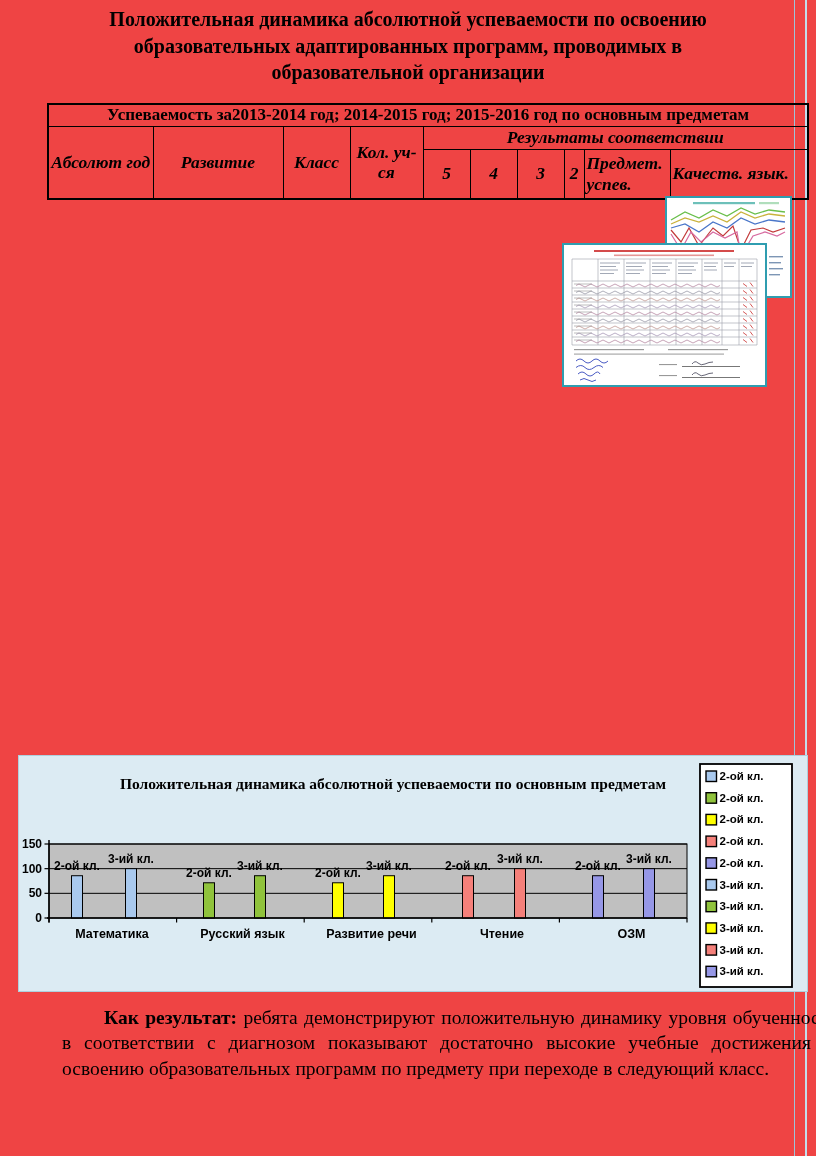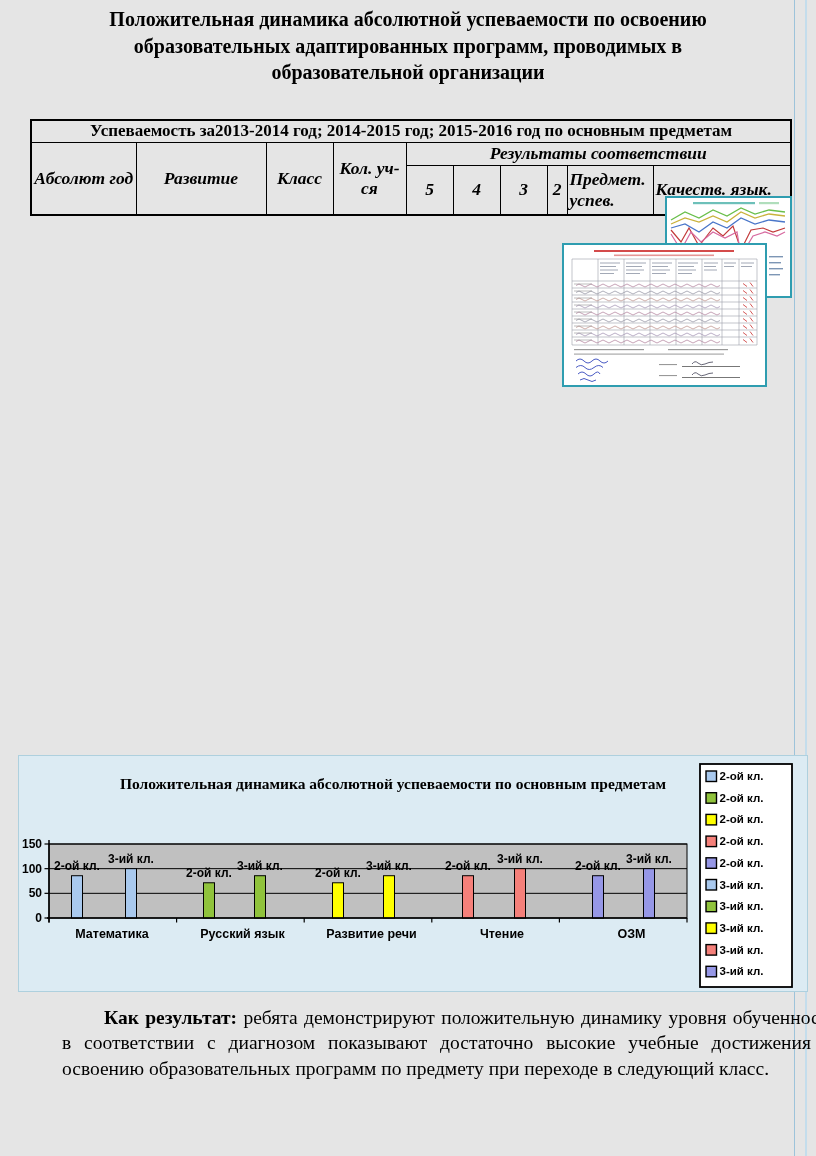--- a/index.html
+++ b/index.html
@@ -1,26 +1,26 @@
 <!DOCTYPE html>
 <html><head>
 <meta charset="utf-8">
 <style>
   html,body{margin:0;padding:0;background:#fff;}
-  .page{position:relative;width:816px;height:1156px;background:#e5e5e5;
+  .page{position:relative;width:816px;height:1156px;background:#ef4444;
         font-family:"Liberation Serif",serif;color:#000;overflow:hidden;}
   .edge-a{position:absolute;top:0;bottom:0;right:21px;width:1px;background:#9dc3da;}
   .edge-b{position:absolute;top:0;bottom:0;right:9px;width:2px;background:#c4ddec;}
 
   .doc-title{position:absolute;top:6px;left:78px;width:660px;text-align:center;
              font-weight:bold;font-size:20px;line-height:1.33;}
 
-  table.results{position:absolute;left:30px;top:103px;width:760px;
+  table.results{position:absolute;left:47px;top:103px;width:760px;
                 border-collapse:collapse;table-layout:fixed;font-size:17px;
-                border:2px solid #000;margin-top:16px;}
+                border:2px solid #000;}
   table.results td{border:1px solid #000;padding:0 2px;overflow:hidden;vertical-align:middle;line-height:1.18;}
   td.banner{font-weight:bold;text-align:center;font-size:17px;}
   td.hcell{font-weight:bold;font-style:italic;text-align:center;font-size:17.5px;}
   td.hleft{text-align:left;padding-left:6px;}
 
   .card{position:absolute;background:#fff;border:2px solid #2f9db0;z-index:6;}
   .cardA{left:665px;top:196px;width:123px;height:98px;}
   .cardB{left:562px;top:243px;width:201px;height:140px;}
   .card svg{display:block;}
 

